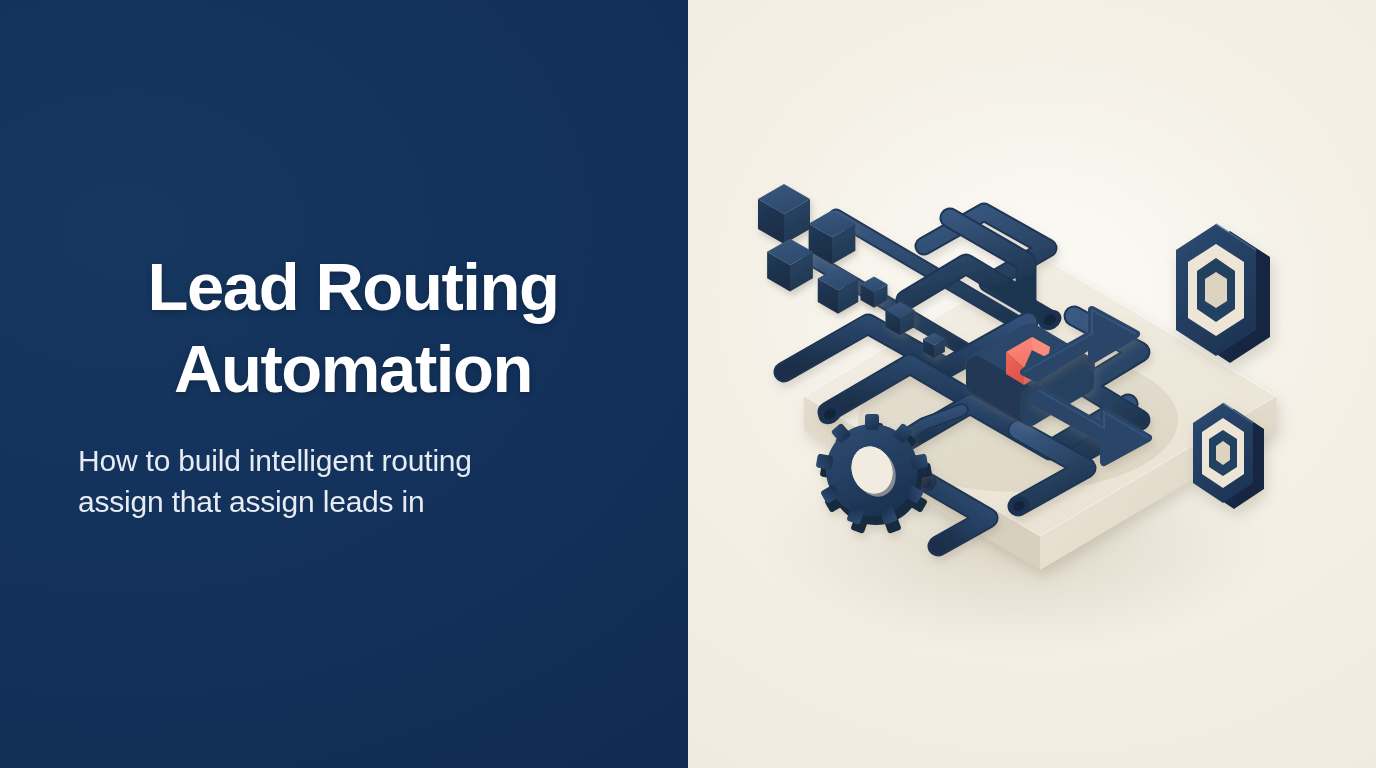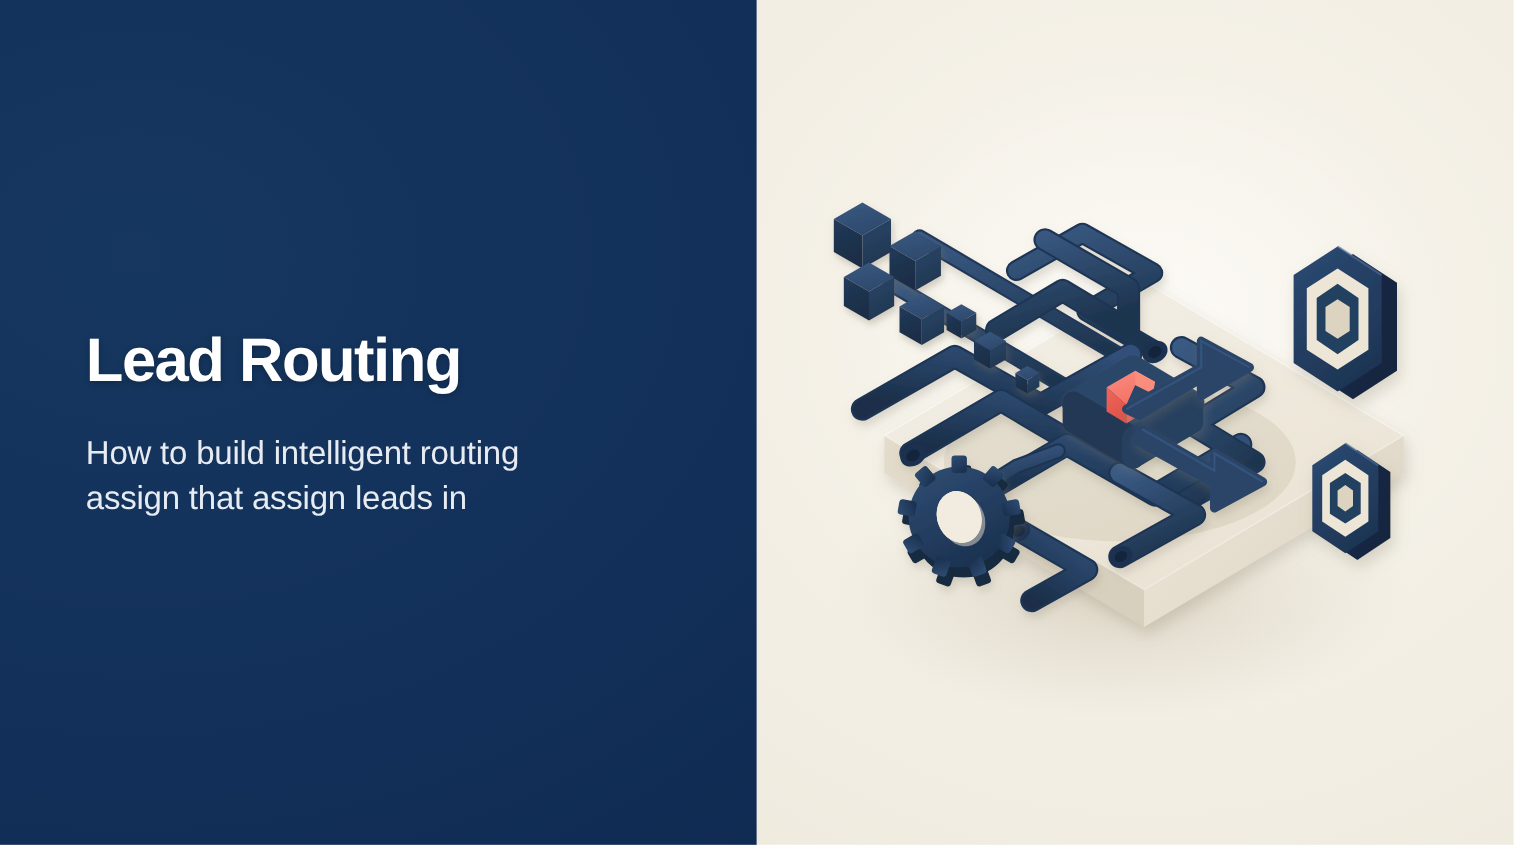--- a/index.html
+++ b/index.html
@@ -33,26 +33,27 @@
     box-sizing: border-box;
     display: flex;
     flex-direction: column;
     justify-content: center;
     padding: 0 60px 0 78px;
   }
 
   .headline {
     margin: 0;
     color: #ffffff;
-    font-size: 56px;
+    font-size: 67px;
     line-height: 1.23;
     font-weight: 700;
     letter-spacing: -1.4px;
     max-width: 560px;
     text-shadow: 0 2px 6px rgba(0,0,0,0.25);
+    text-align: center;
   }
   .headline .line {
     display: block;
   }
 
   .subhead {
     margin: 30px 0 0 0;
     color: #eef2f7;
     font-size: 30px;
     line-height: 1.37;
@@ -92,20 +93,21 @@
 </style>
 </head>
 <body>
 
 <div class="slide">
 
   <div class="left-panel">
 
     <h1 class="headline">
       <span class="line">Lead Routing</span>
+      <span class="line">Automation</span>
     </h1>
 
     <p class="subhead">
       <span class="line">How to build intelligent routing</span>
       <span class="line">assign that assign leads in</span>
     </p>
 
   </div>
 
   <div class="right-panel">

